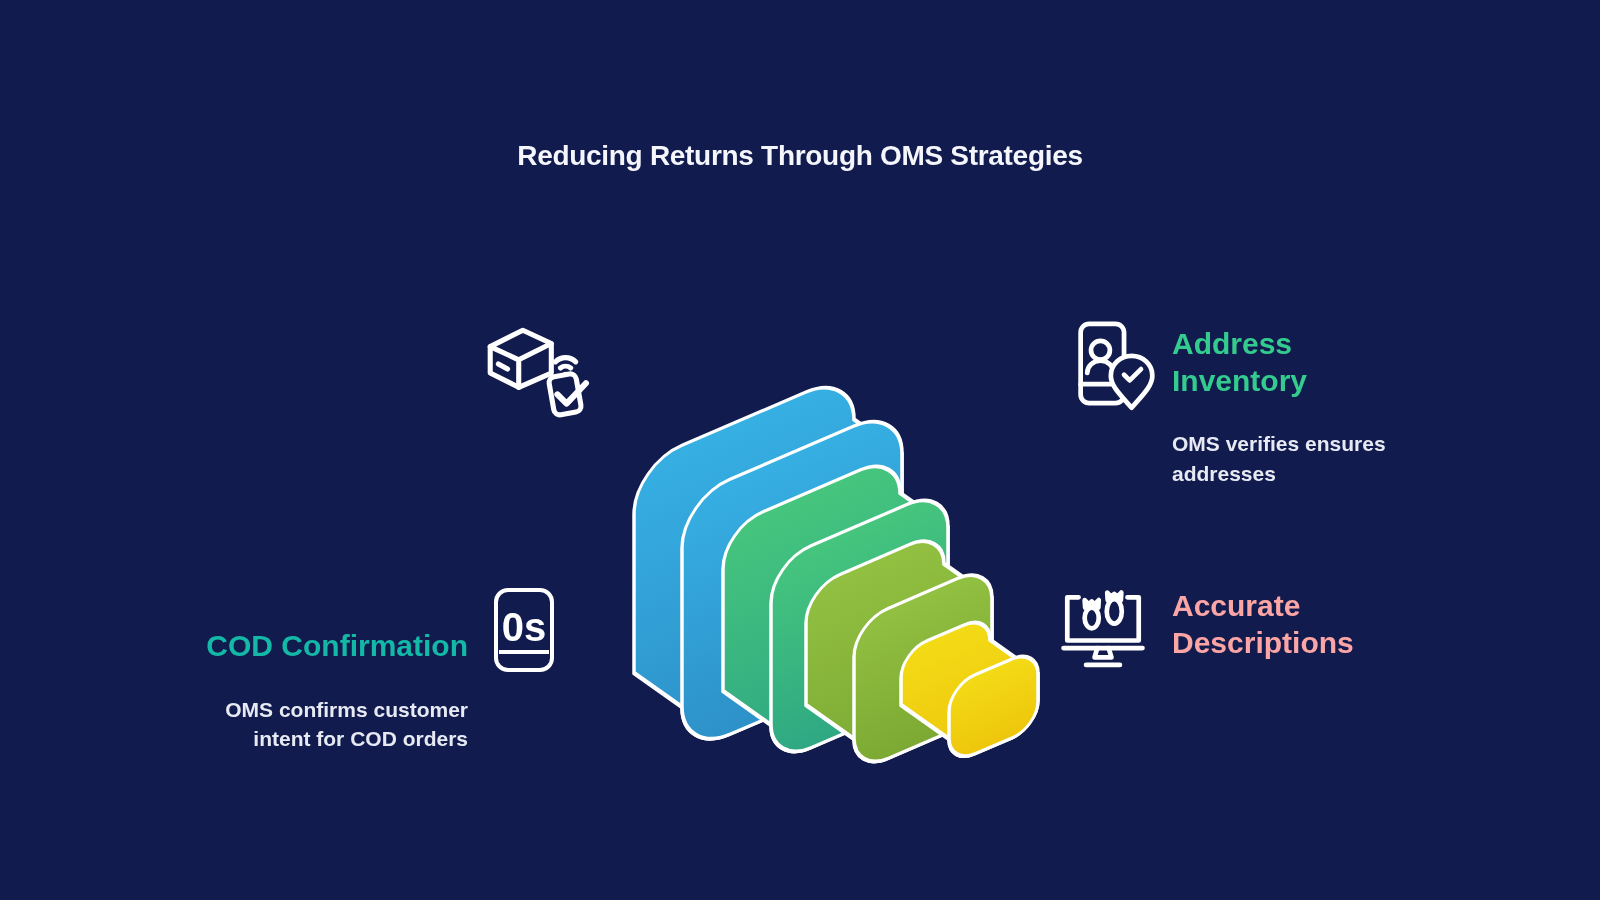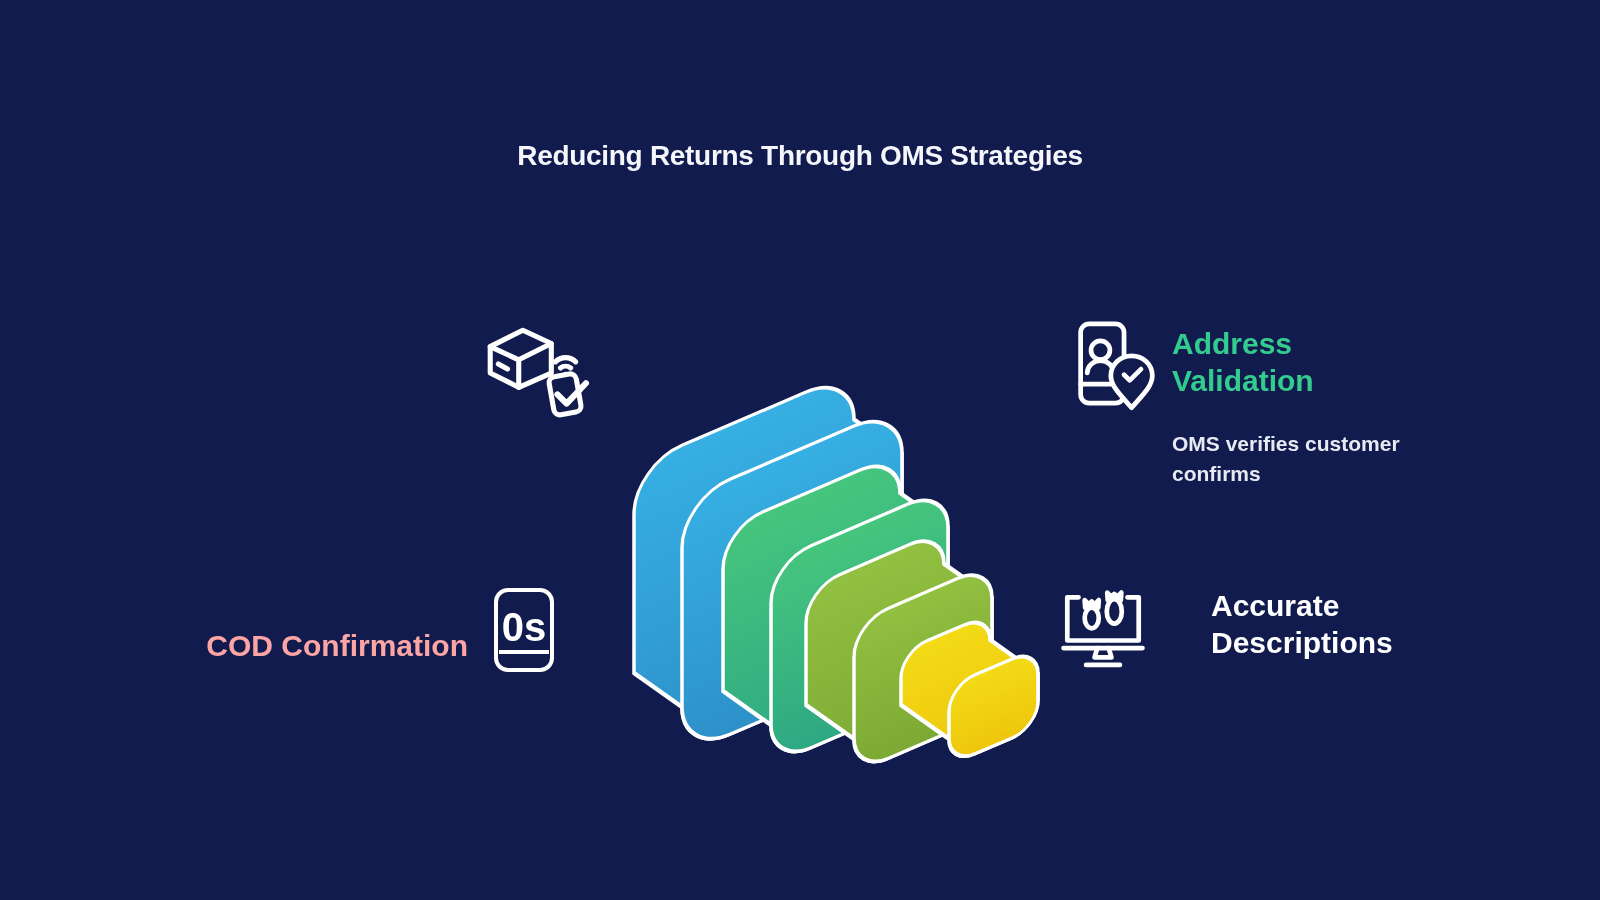--- a/index.html
+++ b/index.html
@@ -97,41 +97,42 @@
     <path d="M12,30 L40,43 L72,27 M40,43 L40,70"></path>
     <path d="M20,47 l9,5"></path>
     <path d="M76,45 a14,14 0 0 1 20,0"></path>
     <path d="M81,51 a8,8 0 0 1 10,0"></path>
     <circle class="dot" cx="86" cy="57" r="2.4"></circle>
     <rect class="mask" x="72" y="58" width="27" height="38" rx="6" transform="rotate(-10 85 77)"></rect>
     <path d="M78,77 l9,9 l19,-20" style="stroke-width:6"></path>
   </svg>
 
   <div class="card card-bl card-text-right">
-    <h3 style="color: #fca5a5;">COD Confirmation</h3>
+    <h3 style="color: #14b8a6;">COD Confirmation</h3>
+    <p>OMS confirms customer intent for COD orders</p>
   </div>
   <div class="cod-icon">
     <span class="cod-text">0s</span>
   </div>
 
   <div class="card card-tr">
-    <h3 style="color: rgb(51, 203, 142);">Address Validation</h3>
-    <p>OMS verifies customer confirms</p>
+    <h3 style="color: rgb(51, 203, 142);">Address Inventory</h3>
+    <p>OMS verifies ensures addresses</p>
   </div>
   <svg class="ic" style="left:1058px;top:318px" width="100" height="106" viewBox="0 0 106 112">
     <rect x="24" y="6" width="46" height="84" rx="9"></rect>
     <path d="M24,70 H70"></path>
     <circle cx="45" cy="34" r="10"></circle>
     <path d="M31,58 a14,13 0 0 1 28,0"></path>
     <path class="mask" d="M78,40 C90,40 100,49 100,61 C100,72 90,81 78,95 C66,81 56,72 56,61 C56,49 66,40 78,40 Z"></path>
     <path d="M70,60 l6,6 l12,-12"></path>
   </svg>
 
   <div class="card card-br">
-    <h3 style="color: #ffffff; margin-left: 39px;">Accurate Descriptions</h3>
+    <h3 style="color: #fca5a5;">Accurate Descriptions</h3>
   </div>
   <svg class="ic" style="left:1056px;top:586px" width="94" height="94" viewBox="0 0 100 100">
     <path d="M24,12 H12 V58 H88 V12 H76"></path>
     <path d="M8,66 H92"></path>
     <path d="M44,66 L41,76 H59 L56,66"></path>
     <path d="M32,84 H68"></path>
     <path class="mask" d="M31,23 L30.5,15 L35,19.5 L38,16.5 L41,19.5 L45.5,15 L45,23 Z"></path>
     <ellipse class="mask" cx="38" cy="34" rx="7.5" ry="11" style="fill:var(--background)"></ellipse>
     <path class="mask" d="M55,15 L54.5,7 L59,11.5 L62,8.5 L65,11.5 L69.5,7 L69,15 Z"></path>
     <ellipse class="mask" cx="62" cy="27" rx="8" ry="13" style="fill:var(--background)"></ellipse>

